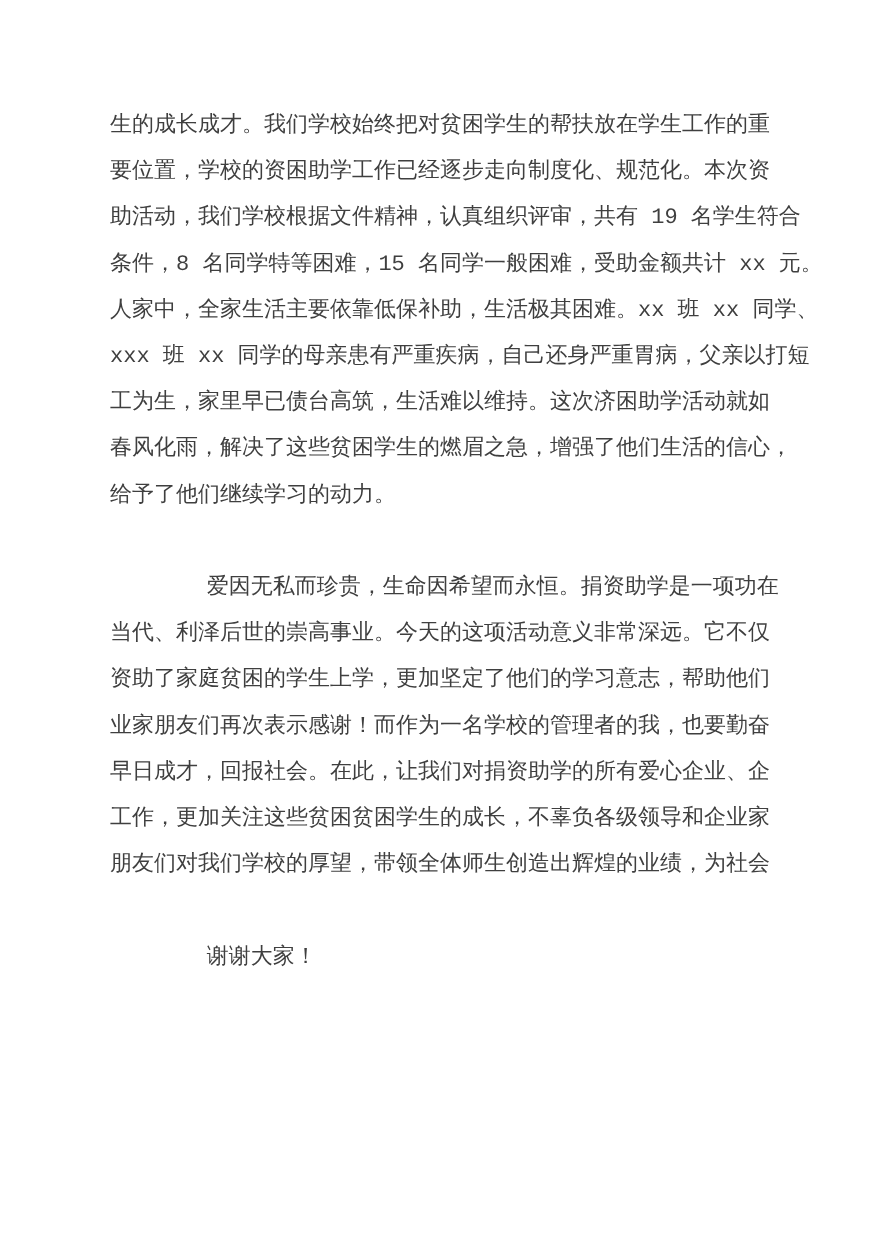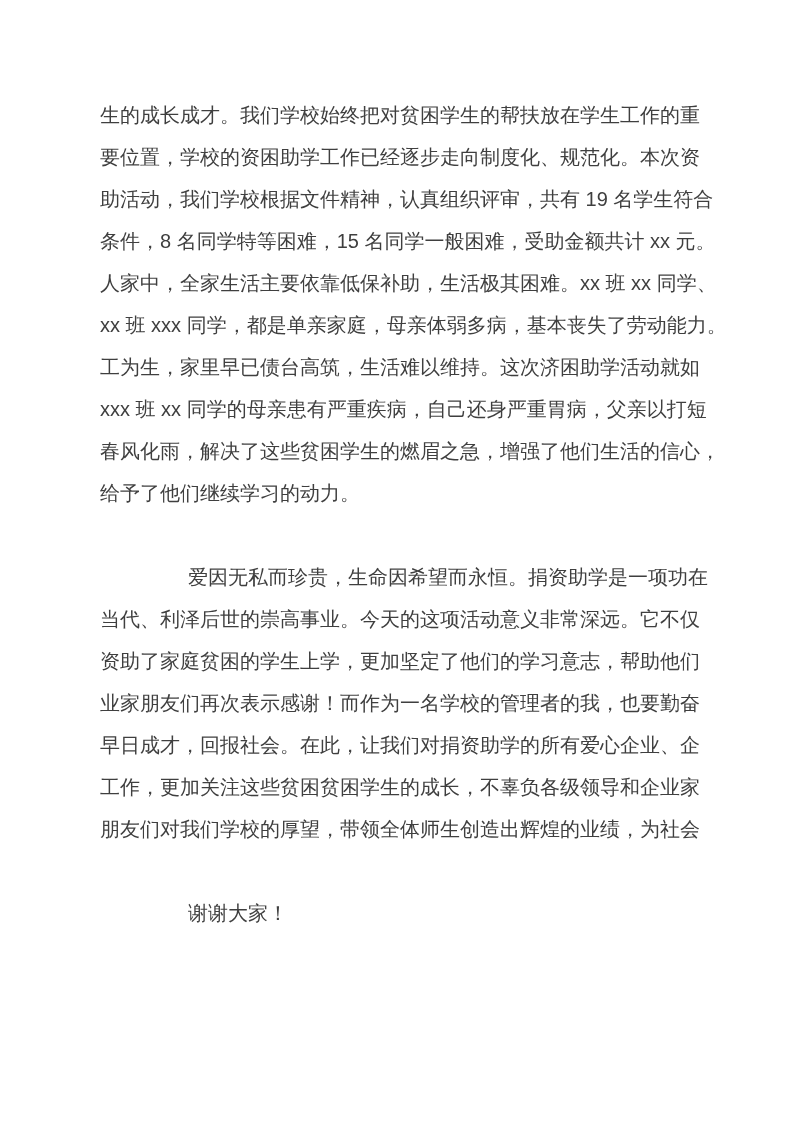--- a/index.html
+++ b/index.html
@@ -6,21 +6,21 @@
     margin: 0;
     padding: 0;
     background: #ffffff;
   }
   .page {
     position: relative;
     width: 774px;
     height: 1122px;
     background: #ffffff;
     overflow: hidden;
-    font-family: Liberation Sans, sans-serif;
+    font-family: Liberation Mono, monospace;
   }
   .doc-body {
     padding: 94px 88px 0 100px;
     color: #3f3f3f;
     font-size: 20px;
     line-height: 42px;
   }
   .paragraph {
     margin: 0 0 42px 0;
   }
@@ -41,23 +41,22 @@
 <body>
 
 <div class="page" style="background: rgb(255, 255, 255);">
   <div class="doc-body" style="color: rgb(63, 63, 63);">
       <div class="paragraph">
         <div class="line">生的成长成才。我们学校始终把对贫困学生的帮扶放在学生工作的重</div>
         <div class="line">要位置，学校的资困助学工作已经逐步走向制度化、规范化。本次资</div>
         <div class="line">助活动，我们学校根据文件精神，认真组织评审，共有 19 名学生符合</div>
         <div class="line">条件，8 名同学特等困难，15 名同学一般困难，受助金额共计 xx 元。</div>
         <div class="line">人家中，全家生活主要依靠低保补助，生活极其困难。xx 班 xx 同学、</div>
-        <div class="line">xx 班 xxx 同学，都是单亲家庭，母亲体弱多病，基本丧失了劳动能力。</div>
+        <div class="line">xxx 班 xx 同学的母亲患有严重疾病，自己还身严重胃病，父亲以打短</div>
         <div class="line">工为生，家里早已债台高筑，生活难以维持。这次济困助学活动就如</div>
-        <div class="line">xxx 班 xx 同学的母亲患有严重疾病，自己还身严重胃病，父亲以打短</div>
         <div class="line">春风化雨，解决了这些贫困学生的燃眉之急，增强了他们生活的信心，</div>
         <div class="line last">给予了他们继续学习的动力。</div>
       </div>
       <div class="paragraph">
         <div class="line indent">爱因无私而珍贵，生命因希望而永恒。捐资助学是一项功在</div>
         <div class="line">当代、利泽后世的崇高事业。今天的这项活动意义非常深远。它不仅</div>
         <div class="line">资助了家庭贫困的学生上学，更加坚定了他们的学习意志，帮助他们</div>
         <div class="line">业家朋友们再次表示感谢！而作为一名学校的管理者的我，也要勤奋</div>
         <div class="line">早日成才，回报社会。在此，让我们对捐资助学的所有爱心企业、企</div>
         <div class="line">工作，更加关注这些贫困贫困学生的成长，不辜负各级领导和企业家</div>

